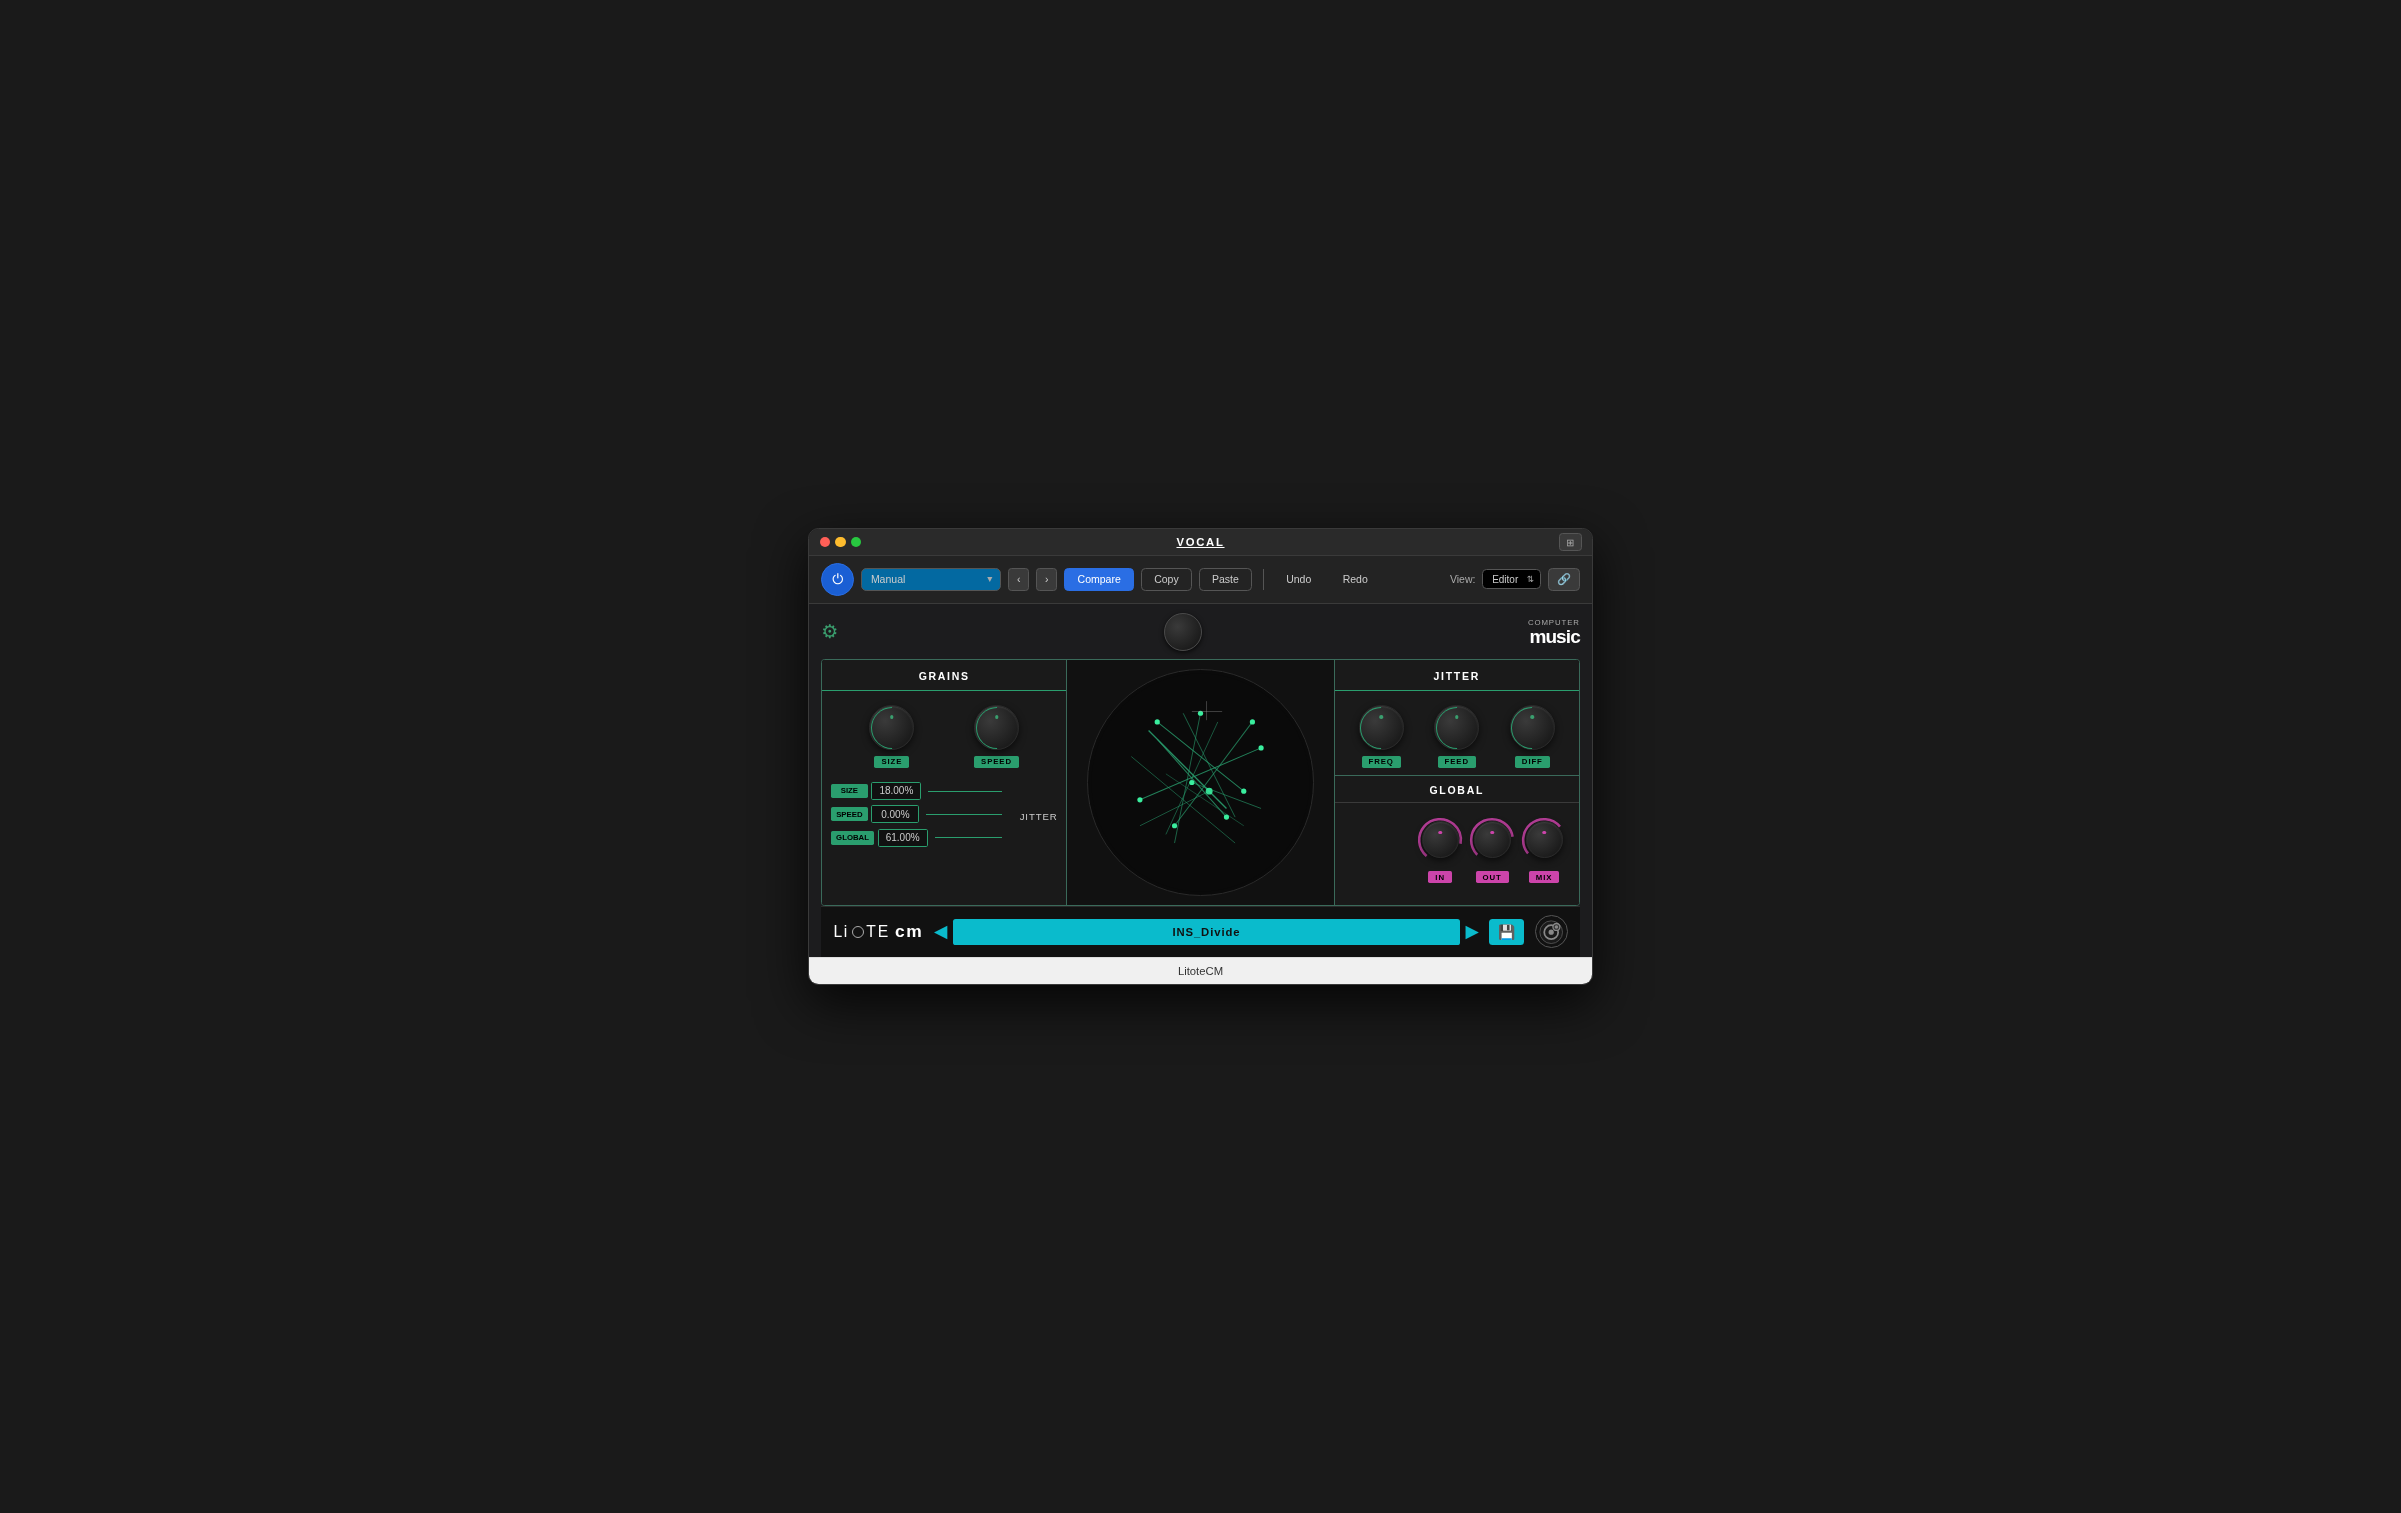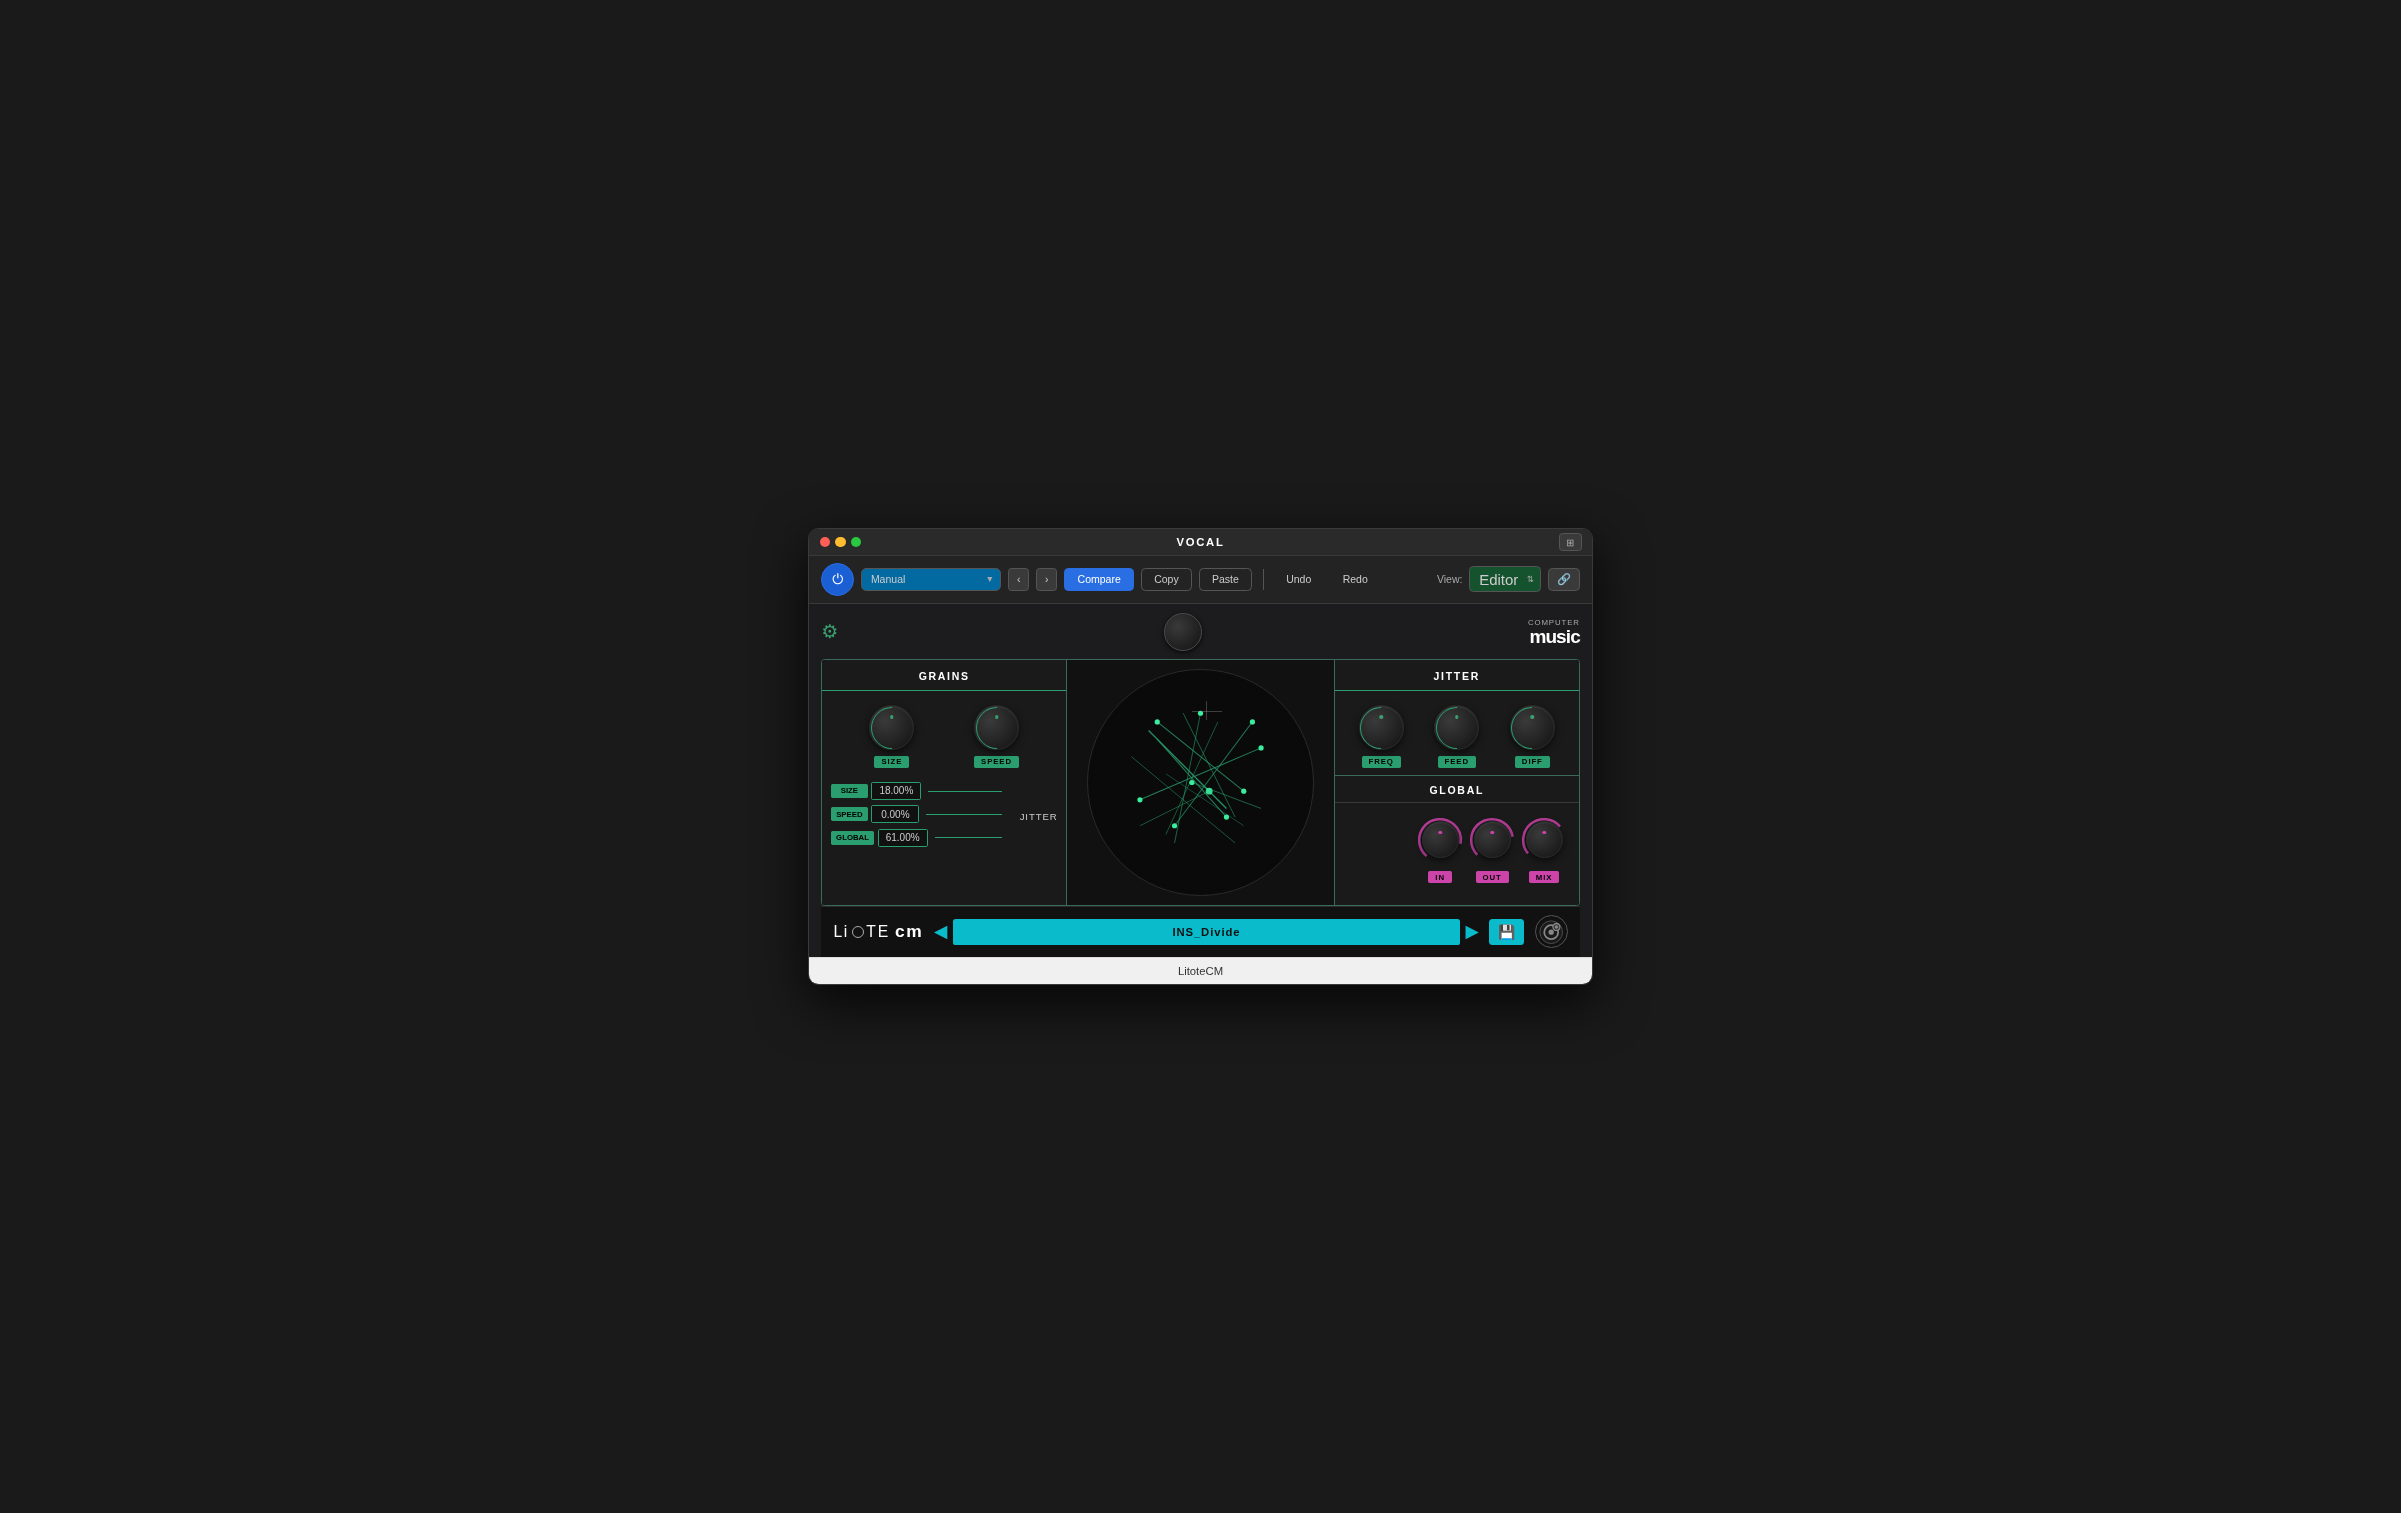--- a/index.html
+++ b/index.html
@@ -41,20 +41,21 @@
       border-radius: 50%;
     }
     .tl-red { background: #ff5f57; }
     .tl-yellow { background: #febc2e; }
     .tl-green { background: #28c840; }
     .title-text {
       color: #ffffff;
       font-size: 11.3px;
       font-weight: 600;
       letter-spacing: 1.7px;
+      text-decoration: underline;
     }
     .title-bar-right {
       position: absolute;
       right: 10.5px;
     }
     .window-btn {
       background: #3a3a3a;
       border: 0.9px solid #555;
       border-radius: 3.5px;
       color: #aaa;
@@ -152,26 +153,26 @@
       gap: 7px;
     }
     .view-label {
       color: #aaa;
       font-size: 10.5px;
     }
     .view-select-wrapper {
       position: relative;
     }
     .view-select {
-      background: #14532d;
+      background: #000000;
       border: 0.9px solid #555;
       border-radius: 4.4px;
       color: #ccc;
       padding: 3.5px 21px 3.5px 8.7px;
-      font-size: 15px;
+      font-size: 10px;
       appearance: none;
       cursor: pointer;
     }
     .link-btn {
       background: #3a3a3a;
       border: 0.9px solid #555;
       border-radius: 4.4px;
       color: #ccc;
       padding: 4.4px 7.8px;
       font-size: 11.3px;

